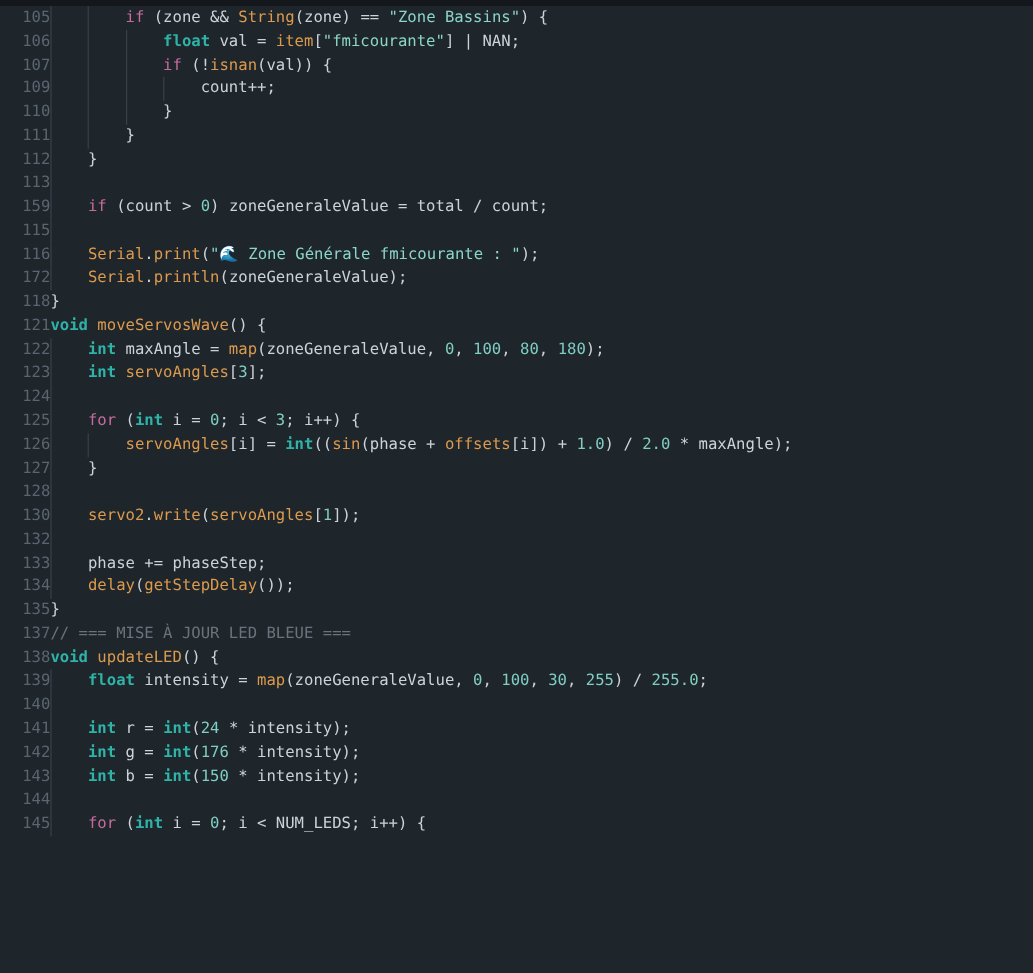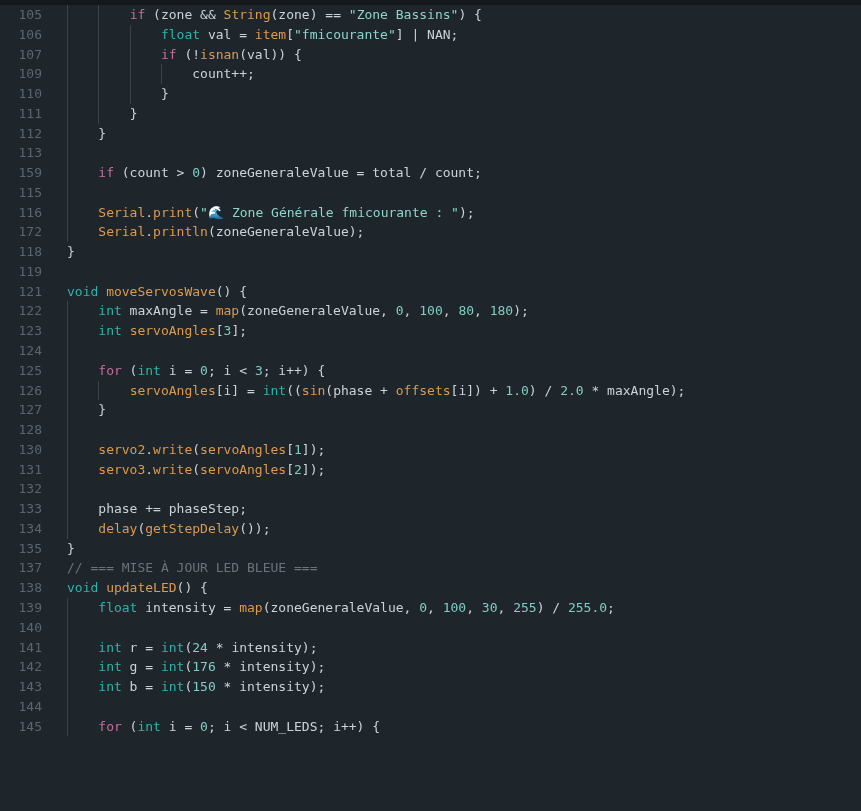--- a/index.html
+++ b/index.html
@@ -17,29 +17,29 @@
   .line {
     display: flex; height: 19.78px; line-height: 19.78px;
     font-family: "DejaVu Sans Mono", monospace; font-size: 13px;
   }
   .ln {
     flex: none; width: 42px; text-align: right;
     color: var(--c-line_number, #5a6570);
     user-select: none;
   }
   .code {
-    position: relative; flex: 1; margin-left: 25px;
+    position: relative; flex: 1; 
     white-space: pre; color: var(--c-plain, #ccd2d9);
   }
   .guide {
     position: absolute; top: 0; bottom: 0; width: 1px;
     background: var(--c-indent_guide, #384249);
   }
   .tok-kw { color: var(--c-keyword, #c76b9e); }
-  .tok-ty { color: var(--c-type, #2fb3a9); }
+  .tok-ty { color: var(--c-type, #2fb3a9); font-weight: bold; }
   .tok-fn { color: var(--c-function, #dc9a4e); }
   .tok-st { color: var(--c-string, #8bd5ca); }
   .tok-nu { color: var(--c-number, #7fcdc3); }
   .tok-cm { color: var(--c-comment, #6a737d); }
   .tok-pl { color: var(--c-plain, #ccd2d9); }
   .tok-em { color: var(--c-emoji, #4db8e8); }
 </style>
 </head>
 <body>
 
@@ -91,24 +91,20 @@
     </div>
     <div class="line">
       <div class="ln">172</div>
       <div class="code"><span class="guide" style="left: 0ch;"></span><span><span class="tok-pl">    </span><span class="tok-fn">Serial</span><span class="tok-pl">.</span><span class="tok-fn">println</span><span class="tok-pl">(zoneGeneraleValue);</span></span></div>
     </div>
     <div class="line">
       <div class="ln">118</div>
       <div class="code"><span><span class="tok-pl">}</span></span></div>
     </div>
     <div class="line">
-      <div class="ln">119</div>
-      <div class="code"><span></span></div>
-    </div>
-    <div class="line">
       <div class="ln">121</div>
       <div class="code"><span><span class="tok-ty">void</span><span class="tok-pl"> </span><span class="tok-fn">moveServosWave</span><span class="tok-pl">() {</span></span></div>
     </div>
     <div class="line">
       <div class="ln">122</div>
       <div class="code"><span class="guide" style="left: 0ch;"></span><span><span class="tok-pl">    </span><span class="tok-ty">int</span><span class="tok-pl"> maxAngle = </span><span class="tok-fn">map</span><span class="tok-pl">(zoneGeneraleValue, </span><span class="tok-nu">0</span><span class="tok-pl">, </span><span class="tok-nu">100</span><span class="tok-pl">, </span><span class="tok-nu">80</span><span class="tok-pl">, </span><span class="tok-nu">180</span><span class="tok-pl">);</span></span></div>
     </div>
     <div class="line">
       <div class="ln">123</div>
       <div class="code"><span class="guide" style="left: 0ch;"></span><span><span class="tok-pl">    </span><span class="tok-ty">int</span><span class="tok-pl"> </span><span class="tok-fn">servoAngles</span><span class="tok-pl">[</span><span class="tok-nu">3</span><span class="tok-pl">];</span></span></div>
@@ -129,24 +125,20 @@
       <div class="ln">127</div>
       <div class="code"><span class="guide" style="left: 0ch;"></span><span><span class="tok-pl">    </span><span class="tok-pl">}</span></span></div>
     </div>
     <div class="line">
       <div class="ln">128</div>
       <div class="code"><span class="guide" style="left: 0ch;"></span><span></span></div>
     </div>
     <div class="line">
       <div class="ln">130</div>
       <div class="code"><span class="guide" style="left: 0ch;"></span><span><span class="tok-pl">    </span><span class="tok-fn">servo2</span><span class="tok-pl">.</span><span class="tok-fn">write</span><span class="tok-pl">(</span><span class="tok-fn">servoAngles</span><span class="tok-pl">[</span><span class="tok-nu">1</span><span class="tok-pl">]);</span></span></div>
-    </div>
-    <div class="line">
-      <div class="ln">131</div>
-      <div class="code"><span class="guide" style="left: 0ch;"></span><span><span class="tok-pl">    </span><span class="tok-fn">servo3</span><span class="tok-pl">.</span><span class="tok-fn">write</span><span class="tok-pl">(</span><span class="tok-fn">servoAngles</span><span class="tok-pl">[</span><span class="tok-nu">2</span><span class="tok-pl">]);</span></span></div>
     </div>
     <div class="line">
       <div class="ln">132</div>
       <div class="code"><span class="guide" style="left: 0ch;"></span><span></span></div>
     </div>
     <div class="line">
       <div class="ln">133</div>
       <div class="code"><span class="guide" style="left: 0ch;"></span><span><span class="tok-pl">    </span><span class="tok-pl">phase += phaseStep;</span></span></div>
     </div>
     <div class="line">

